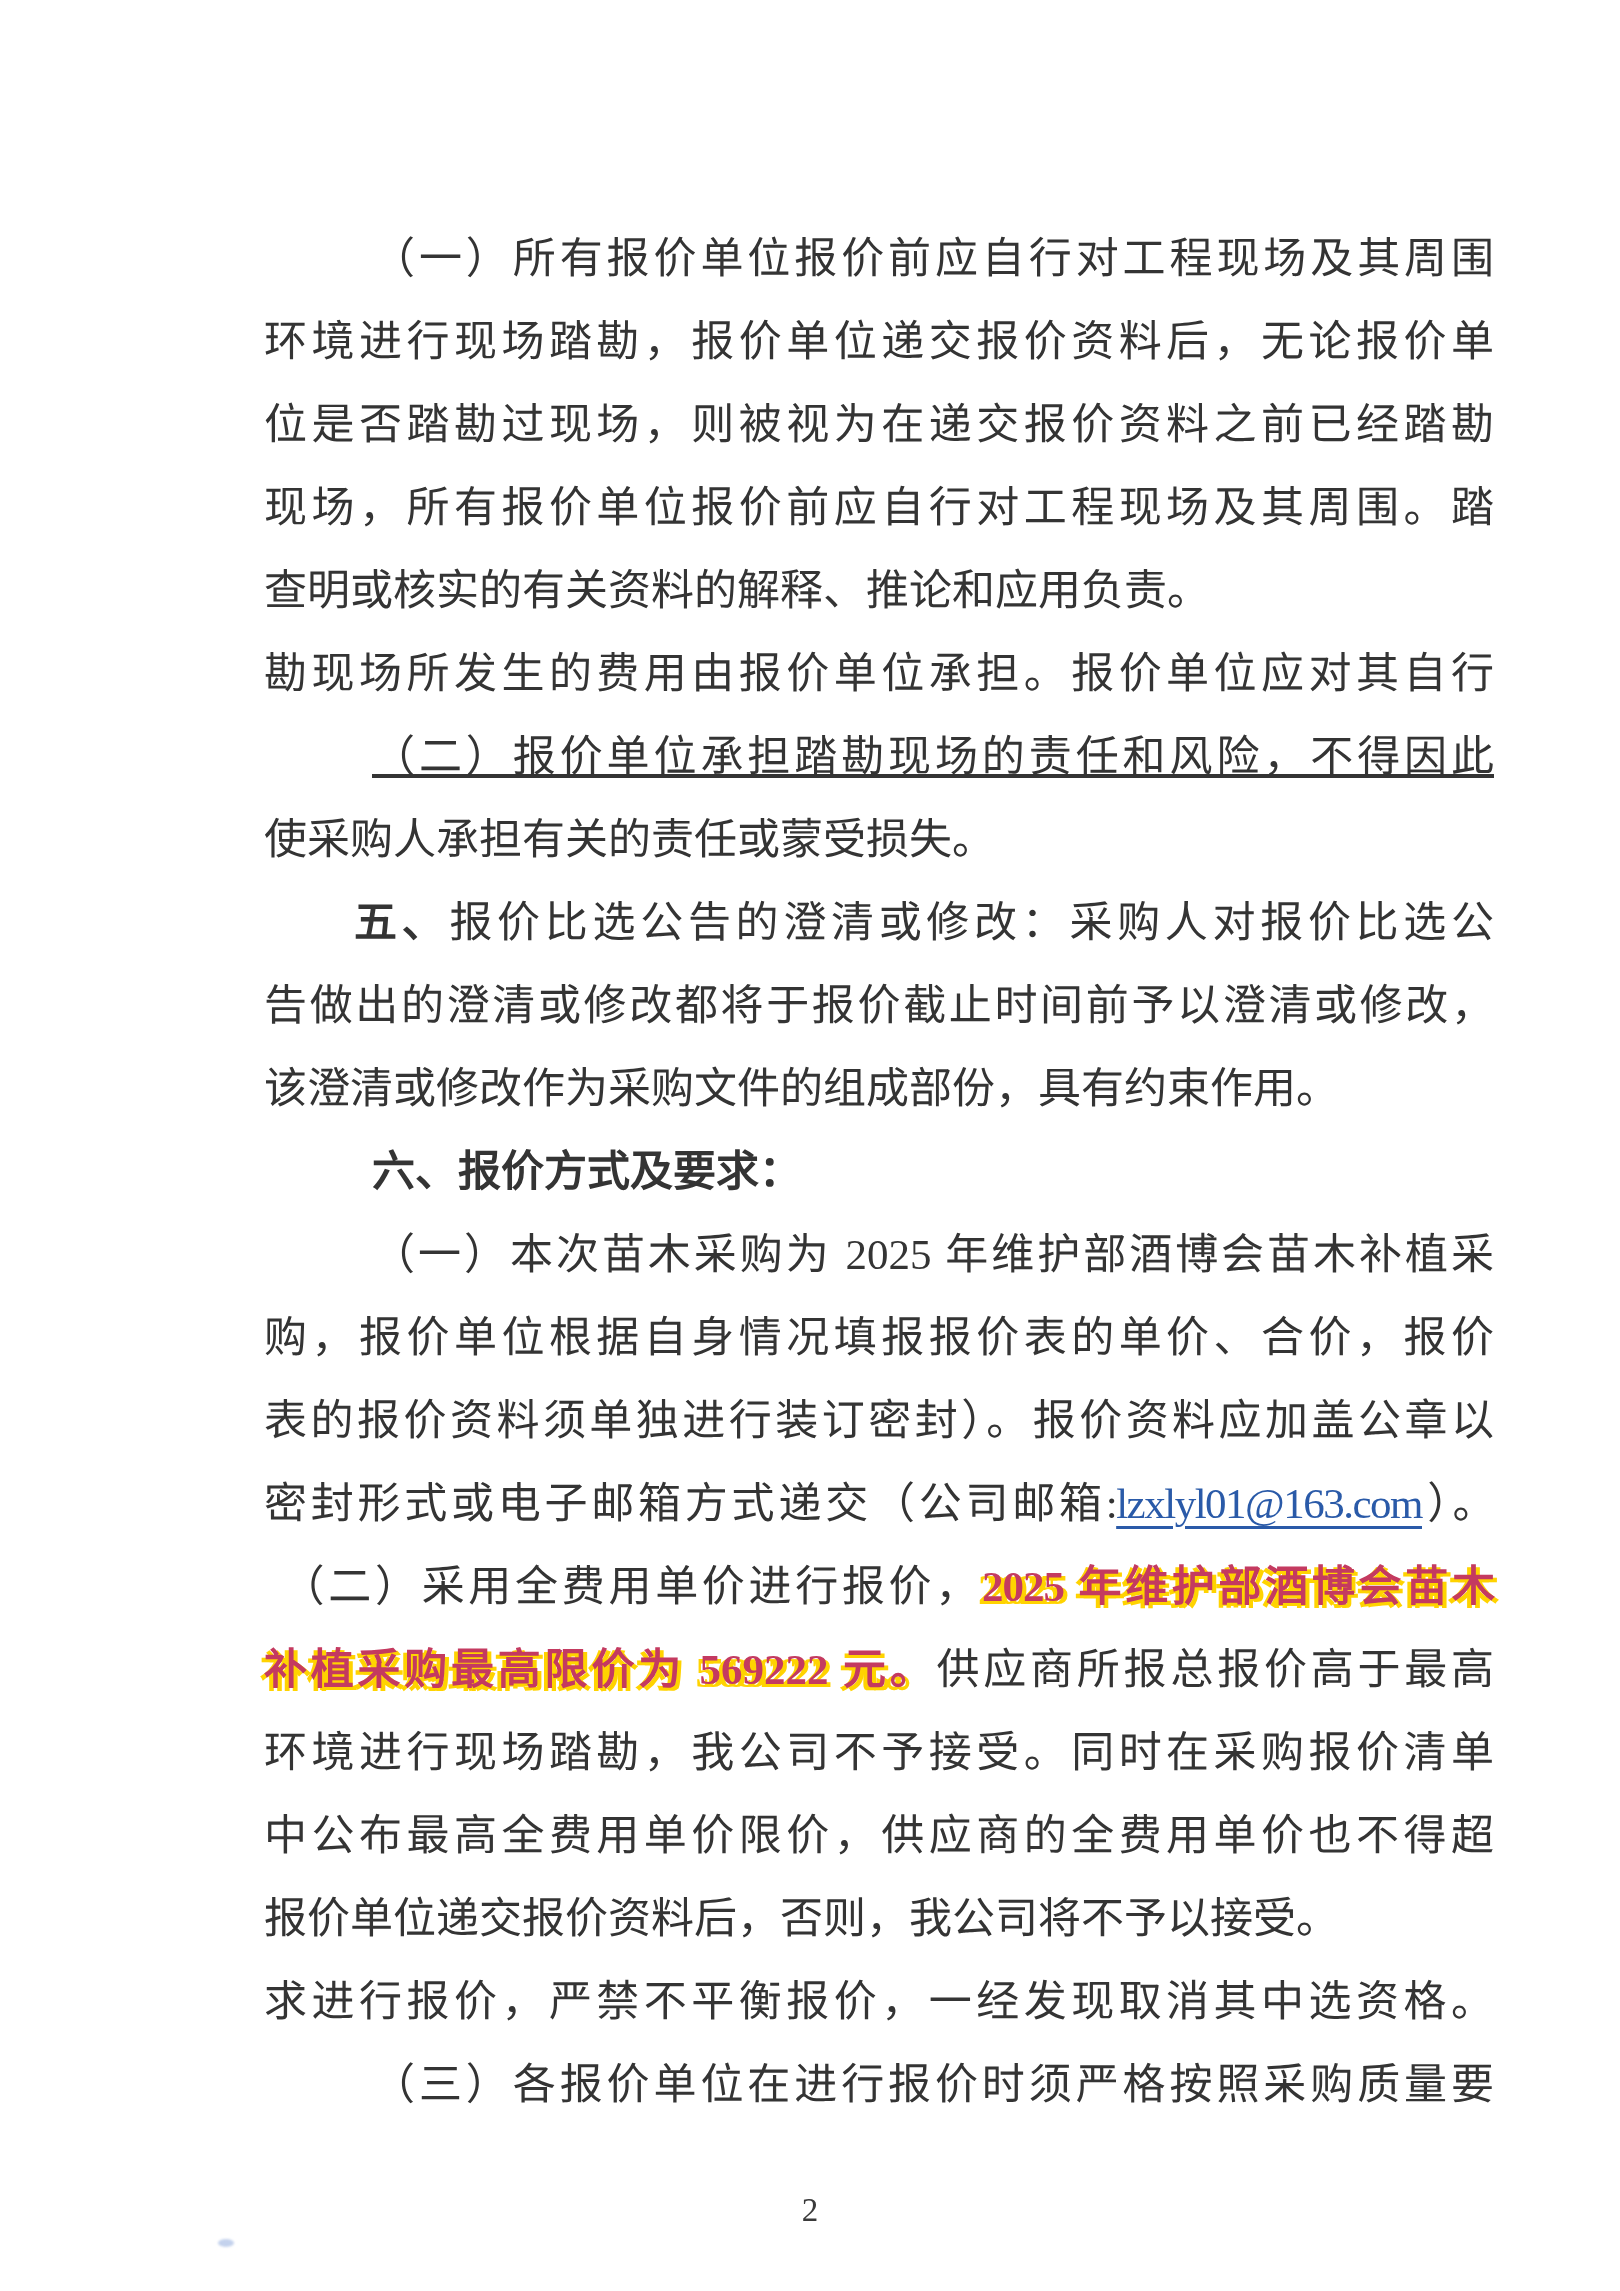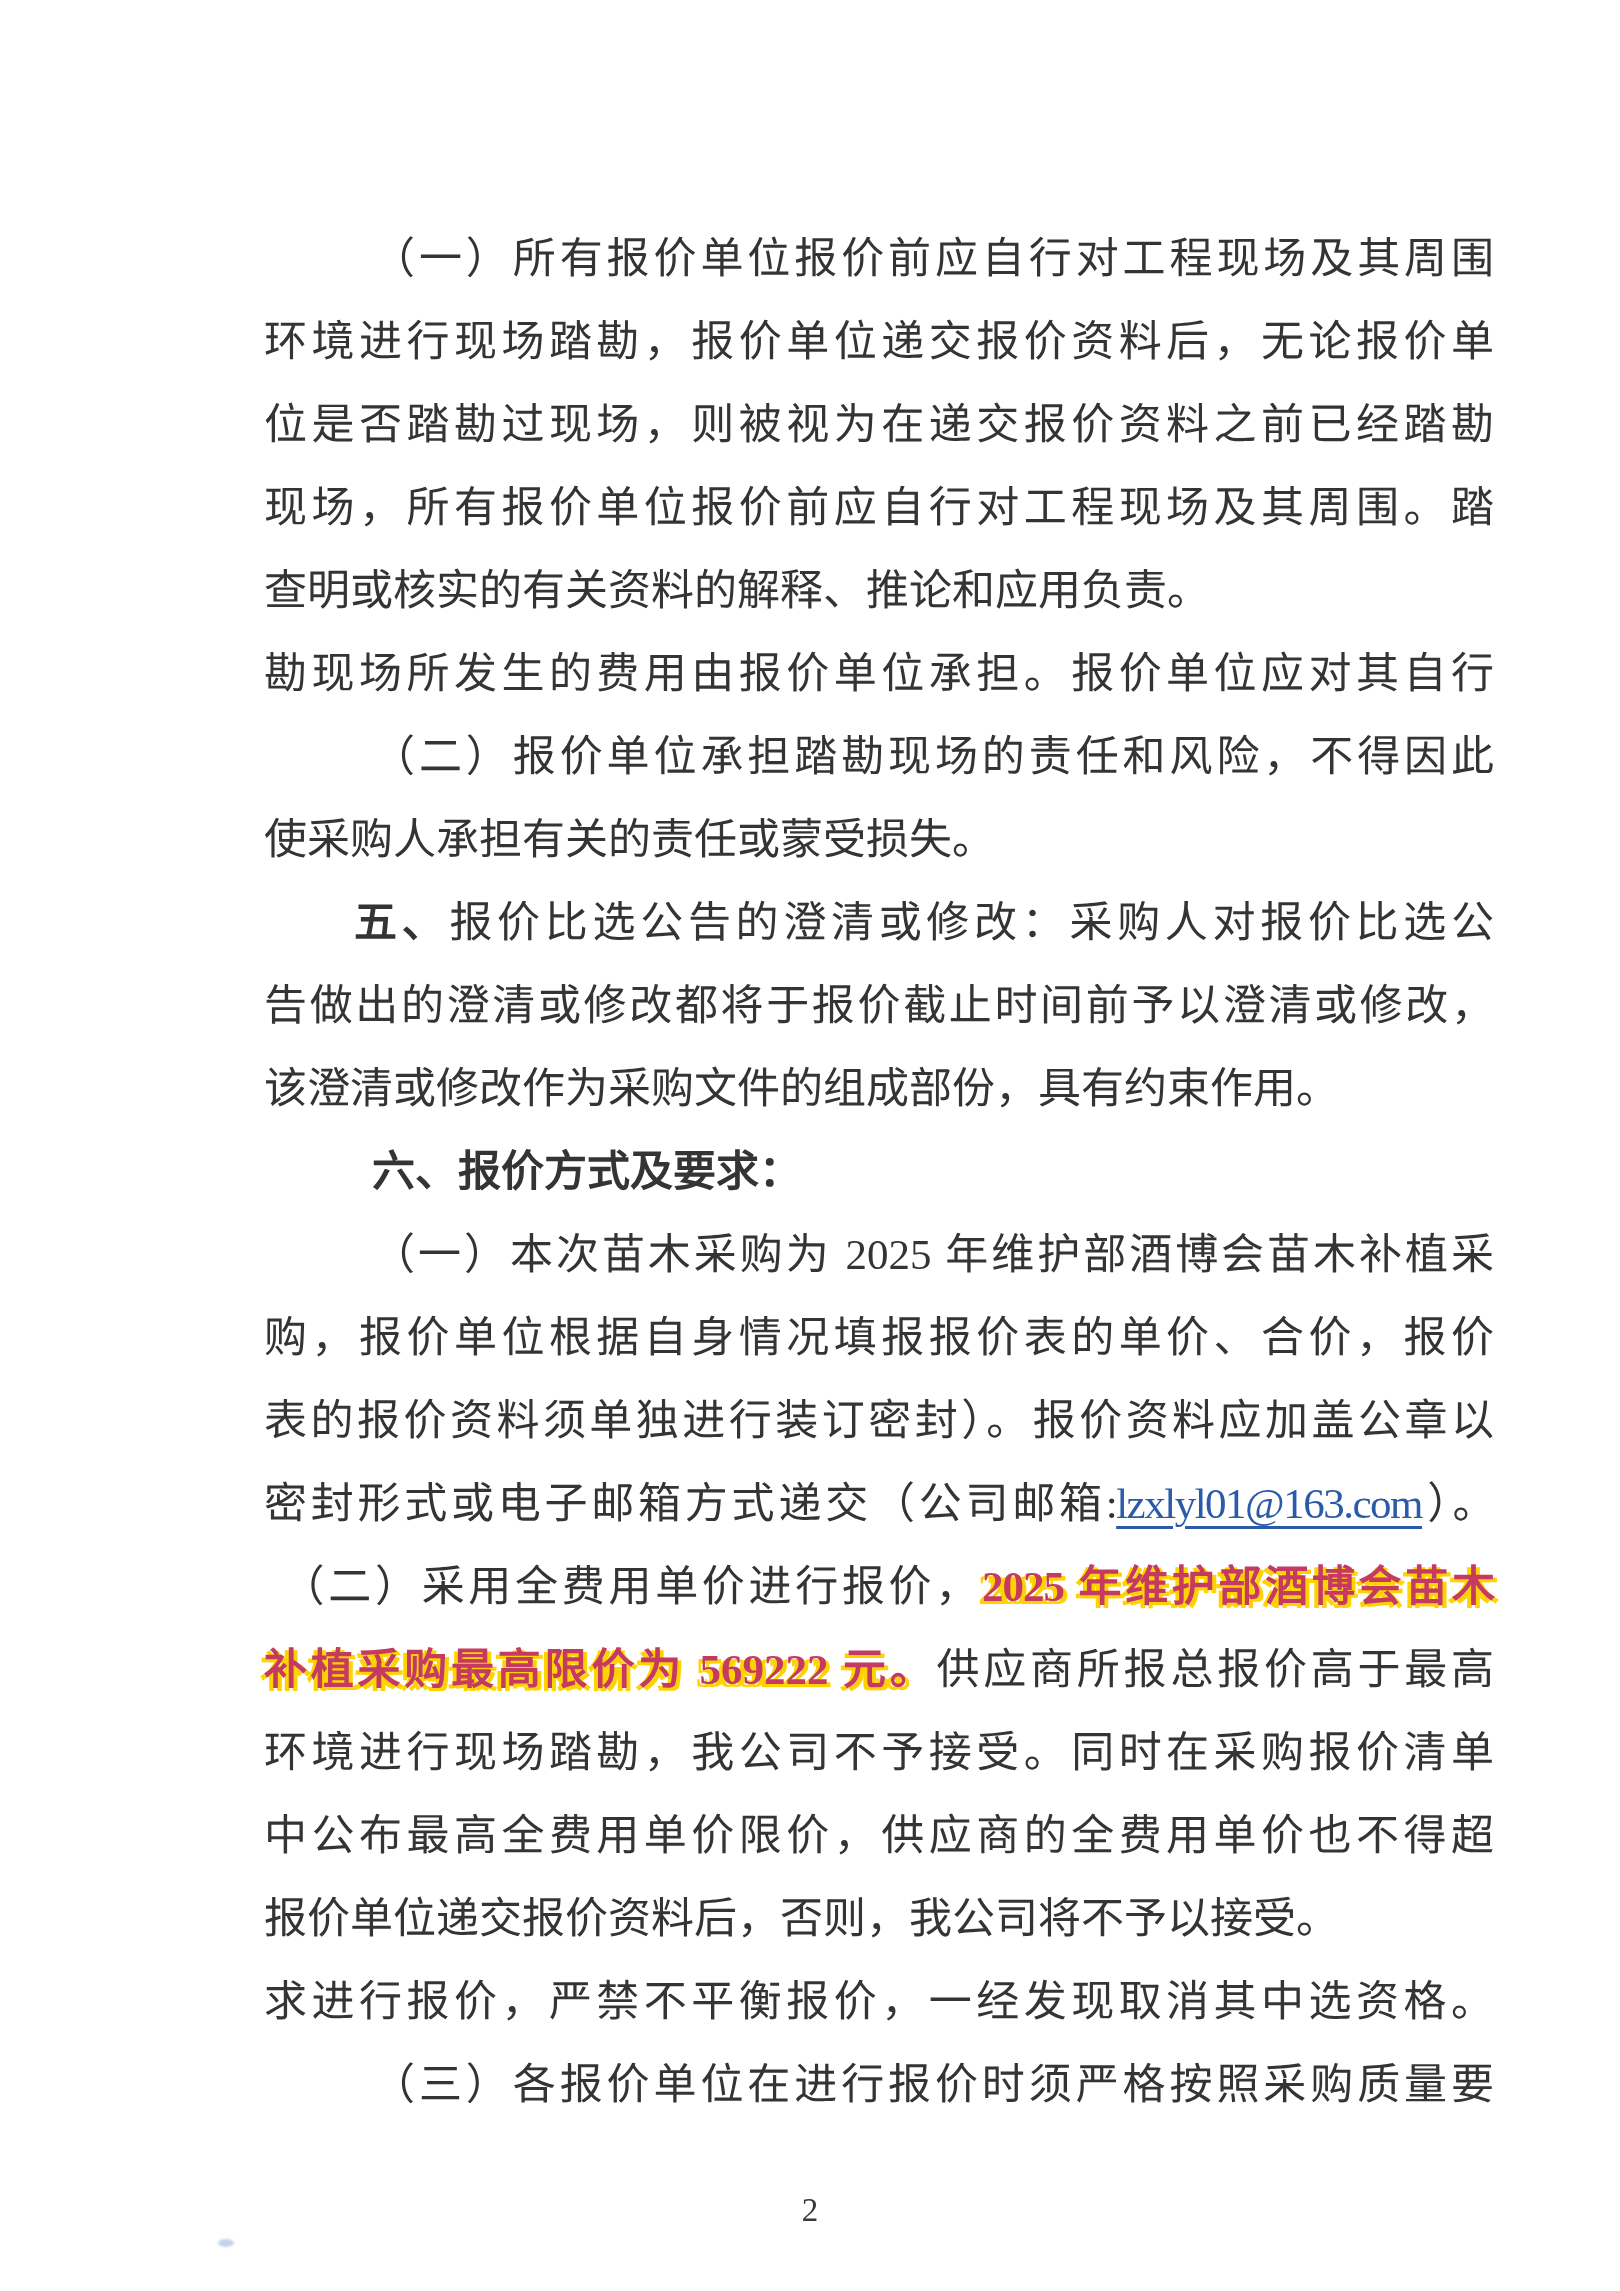--- a/index.html
+++ b/index.html
@@ -75,21 +75,21 @@
 <body>
 
 <div class="page" style="background: rgb(255, 255, 255);">
   <div class="text-block">
       <div class="line" style="text-indent: 108px;"><span class="seg-n">（一）所有报价单位报价前应自行对工程现场及其周围</span></div>
       <div class="line"><span class="seg-n">环境进行现场踏勘，报价单位递交报价资料后，无论报价单</span></div>
       <div class="line"><span class="seg-n">位是否踏勘过现场，则被视为在递交报价资料之前已经踏勘</span></div>
       <div class="line"><span class="seg-n">现场，所有报价单位报价前应自行对工程现场及其周围。踏</span></div>
       <div class="line last"><span class="seg-n">查明或核实的有关资料的解释、推论和应用负责。</span></div>
       <div class="line"><span class="seg-n">勘现场所发生的费用由报价单位承担。报价单位应对其自行</span></div>
-      <div class="line" style="text-indent: 108px;"><span class="seg-n">（二）报价单位承担踏勘现场的责任和风险，不得因此</span></div>
+      <div class="line" style="text-indent: 108px; text-decoration: underline;"><span class="seg-n">（二）报价单位承担踏勘现场的责任和风险，不得因此</span></div>
       <div class="line last"><span class="seg-n">使采购人承担有关的责任或蒙受损失。</span></div>
       <div class="line" style="text-indent: 90px;"><span class="seg-b">五、</span><span class="seg-n">报价比选公告的澄清或修改：采购人对报价比选公</span></div>
       <div class="line"><span class="seg-n">告做出的澄清或修改都将于报价截止时间前予以澄清或修改，</span></div>
       <div class="line last"><span class="seg-n">该澄清或修改作为采购文件的组成部份，具有约束作用。</span></div>
       <div class="line last" style="text-indent: 108px;"><span class="seg-b">六、报价方式及要求：</span></div>
       <div class="line" style="text-indent: 108px;"><span class="seg-n">（一）本次苗木采购为 2025 年维护部酒博会苗木补植采</span></div>
       <div class="line"><span class="seg-n">购，报价单位根据自身情况填报报价表的单价、合价，报价</span></div>
       <div class="line"><span class="seg-n">表的报价资料须单独进行装订密封）。报价资料应加盖公章以</span></div>
       <div class="line" style="letter-spacing: -1.5px;"><span class="seg-n">密封形式或电子邮箱方式递交（公司邮箱:</span><a class="seg-link" href="#">lzxlyl01@163.com</a><span class="seg-n">）。</span></div>
       <div class="line" style="text-indent: 17.6px; letter-spacing: -1px;"><span class="seg-n">（二）采用全费用单价进行报价，</span><span class="seg-red">2025 年维护部酒博会苗木</span></div>

